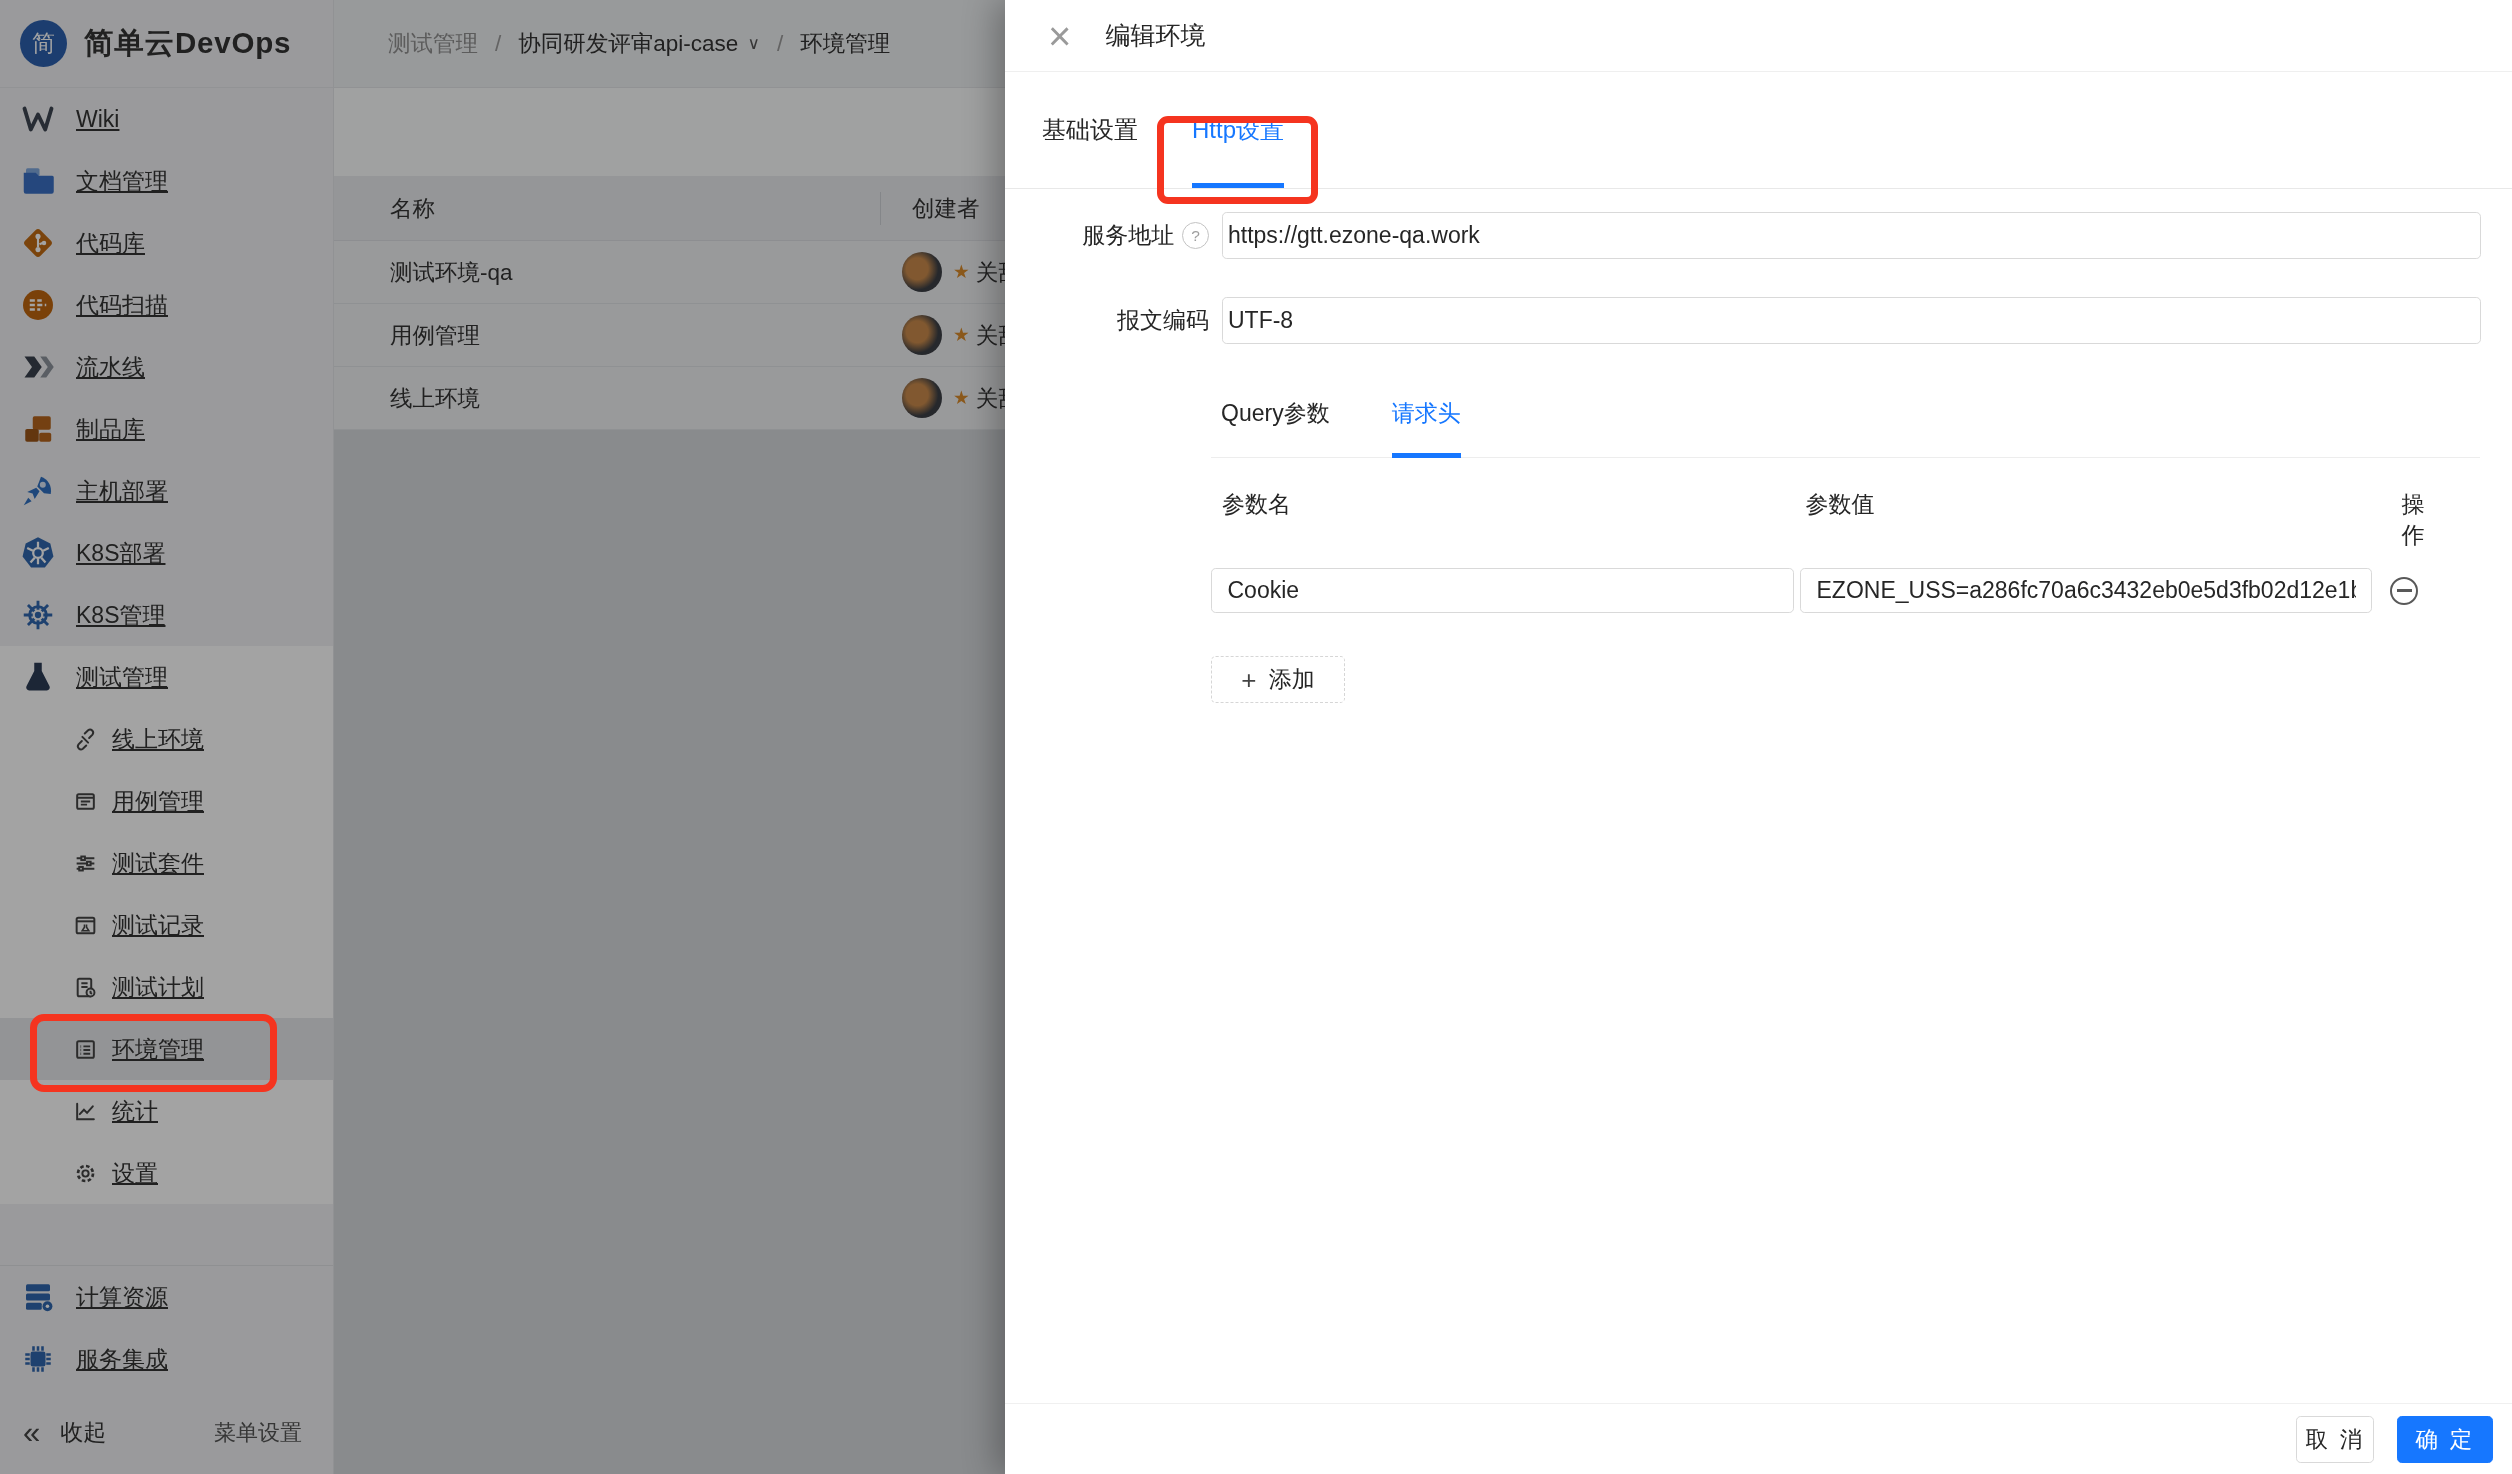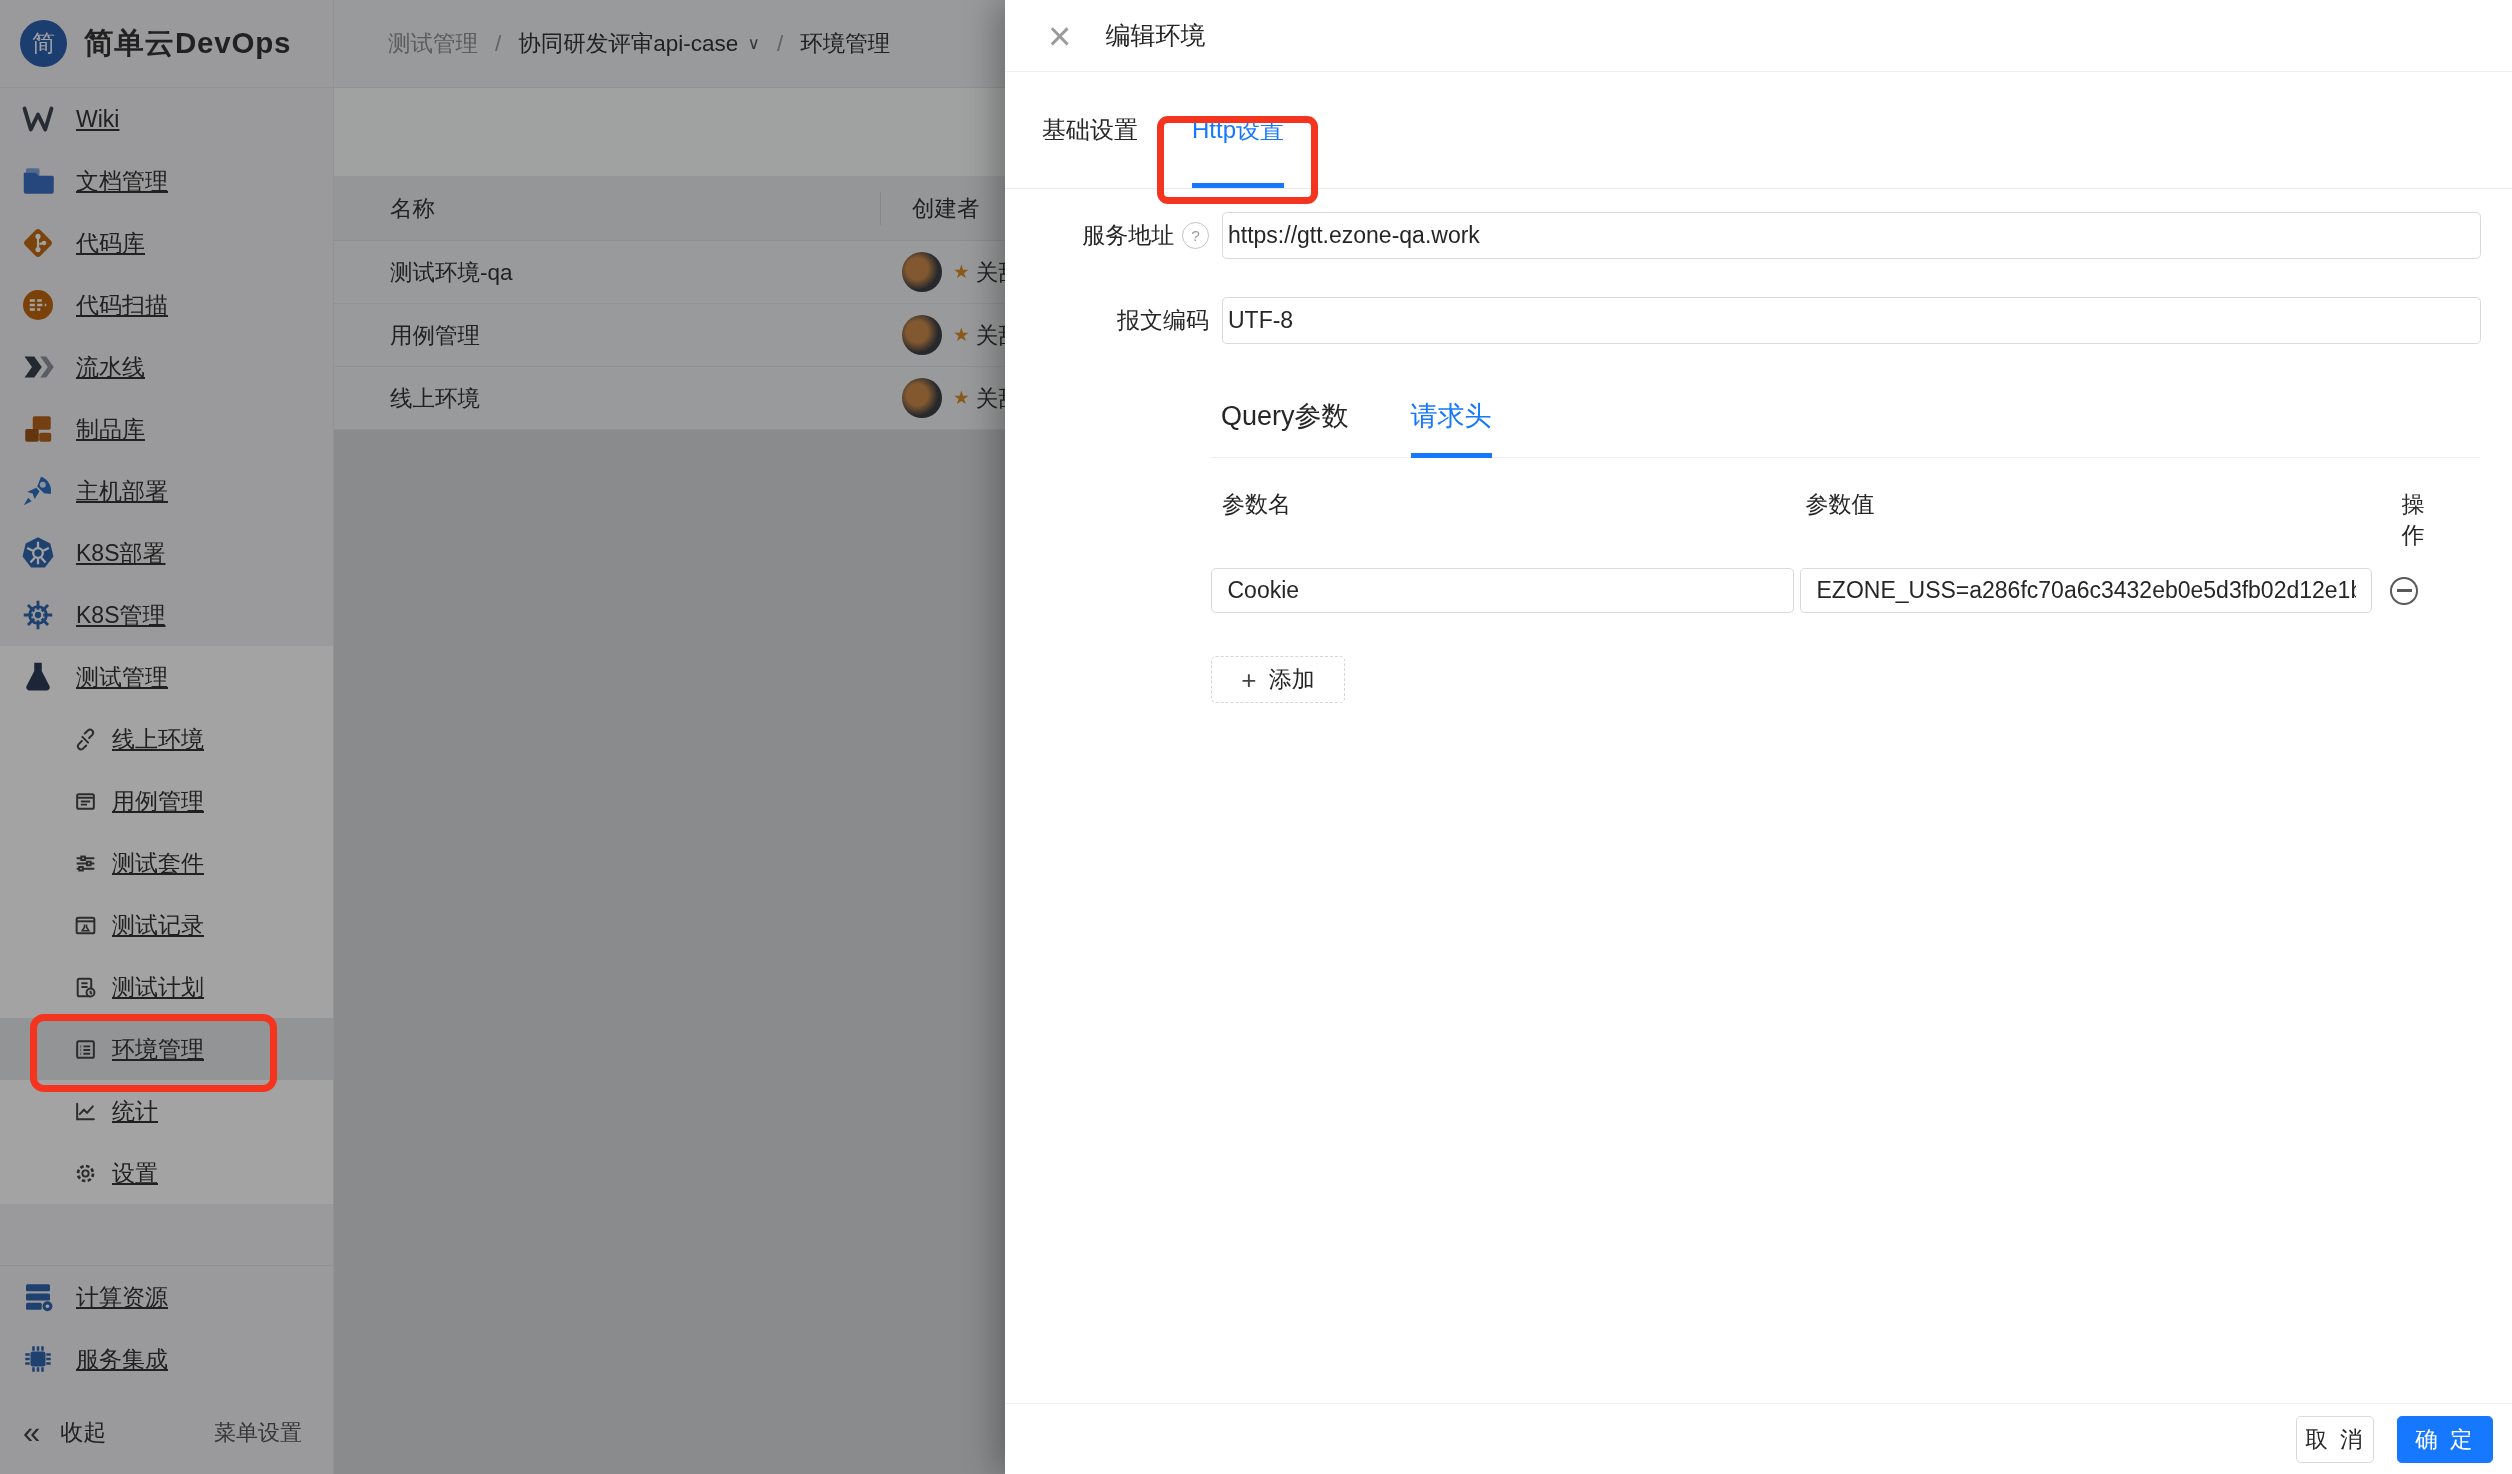--- a/index.html
+++ b/index.html
@@ -75,21 +75,21 @@
   .form-label{width:167px;flex:0 0 167px;display:flex;align-items:center;justify-content:flex-end;
               font-size:23px;color:#262626;gap:7.8px;}
   .help-icon{width:25px;height:25px;border:1.6px solid #c3c3c3;border-radius:50%;color:#9d9d9d;
              font-size:15.5px;display:flex;align-items:center;justify-content:center;flex:0 0 25px;}
   .text-input{margin-left:13px;flex:1;height:45px;border:1.6px solid #d9d9d9;border-radius:4.7px;
               font-size:23px;color:#262626;padding:0 5px;outline:none;background:#fff;
               font-family:"Liberation Sans","DejaVu Sans",sans-serif;}
   .param-section{margin-left:169px;margin-top:51px;width:1269px;}
   .ptabs{display:flex;gap:62px;padding-left:10px;border-bottom:1.6px solid #ededed;height:62px;
          align-items:flex-start;}
-  .ptab{font-size:27px;color:#262626;cursor:pointer;position:relative;height:60px;
+  .ptab{font-size:23px;color:#262626;cursor:pointer;position:relative;height:60px;
         display:flex;align-items:flex-start;padding-top:3.1px;}
   .ptab.active{color:#1677ff;}
   .ptab.active::after{content:"";position:absolute;left:0;right:0;bottom:0;height:4.7px;background:#1677ff;}
   .pgrid-head{display:grid;grid-template-columns:583px 572px 54px;column-gap:11.6px;
               margin-top:31px;font-size:23px;color:#262626;}
   .pgrid-head .h1{padding-left:11px;}
   .pgrid-head .h3{margin-left:12.4px;}
   .pgrid-row{display:grid;grid-template-columns:583px 572px 54px;column-gap:6px;
              margin-top:17px;align-items:center;}
   .cell-input{height:43px;border:1.6px solid #d9d9d9;border-radius:4.7px;font-size:23px;color:#262626;
@@ -99,21 +99,21 @@
              margin-left:12.4px;cursor:pointer;background:#fff;box-sizing:border-box;}
   .minus-btn::after{content:"";position:absolute;left:4.7px;right:4.7px;top:50%;height:2.3px;
                     margin-top:-1.2px;background:#595959;}
   .add-btn{margin-top:43px;display:inline-flex;align-items:center;justify-content:center;gap:12.4px;
            width:132px;height:45px;border:1.6px dashed #d6d6d6;border-radius:4.7px;font-size:23px;
            color:#262626;cursor:pointer;background:#fff;}
   .add-plus{font-size:26px;color:#444;line-height:1;}
   .drawer-foot{height:71px;flex:0 0 71px;border-top:1.6px solid #f0f0f0;display:flex;
                align-items:center;justify-content:flex-end;gap:23px;padding-right:18.6px;}
   .btn{height:47px;border-radius:4.7px;font-size:22.5px;display:flex;align-items:center;
-       justify-content:center;cursor:pointer;box-sizing:border-box;letter-spacing:3.1px;}
+       justify-content:center;cursor:pointer;box-sizing:border-box;letter-spacing:3.1px;font-family:Liberation Serif, serif;}
   .btn-cancel{width:78px;background:#fff;border:1.6px solid #d9d9d9;color:#262626;}
   .btn-primary{width:96px;background:#1677ff;border:1.6px solid #1677ff;color:#fff;}
 
   
   .anno{position:absolute;border:7px solid #f5341f;border-radius:14px;pointer-events:none;}
   .anno-env{left:29.5px;top:1014px;width:233px;height:64px;}
   .anno-http{left:1157px;top:116px;width:147px;height:74px;border-radius:11px;}
 </style>
 </head>
 <body>

